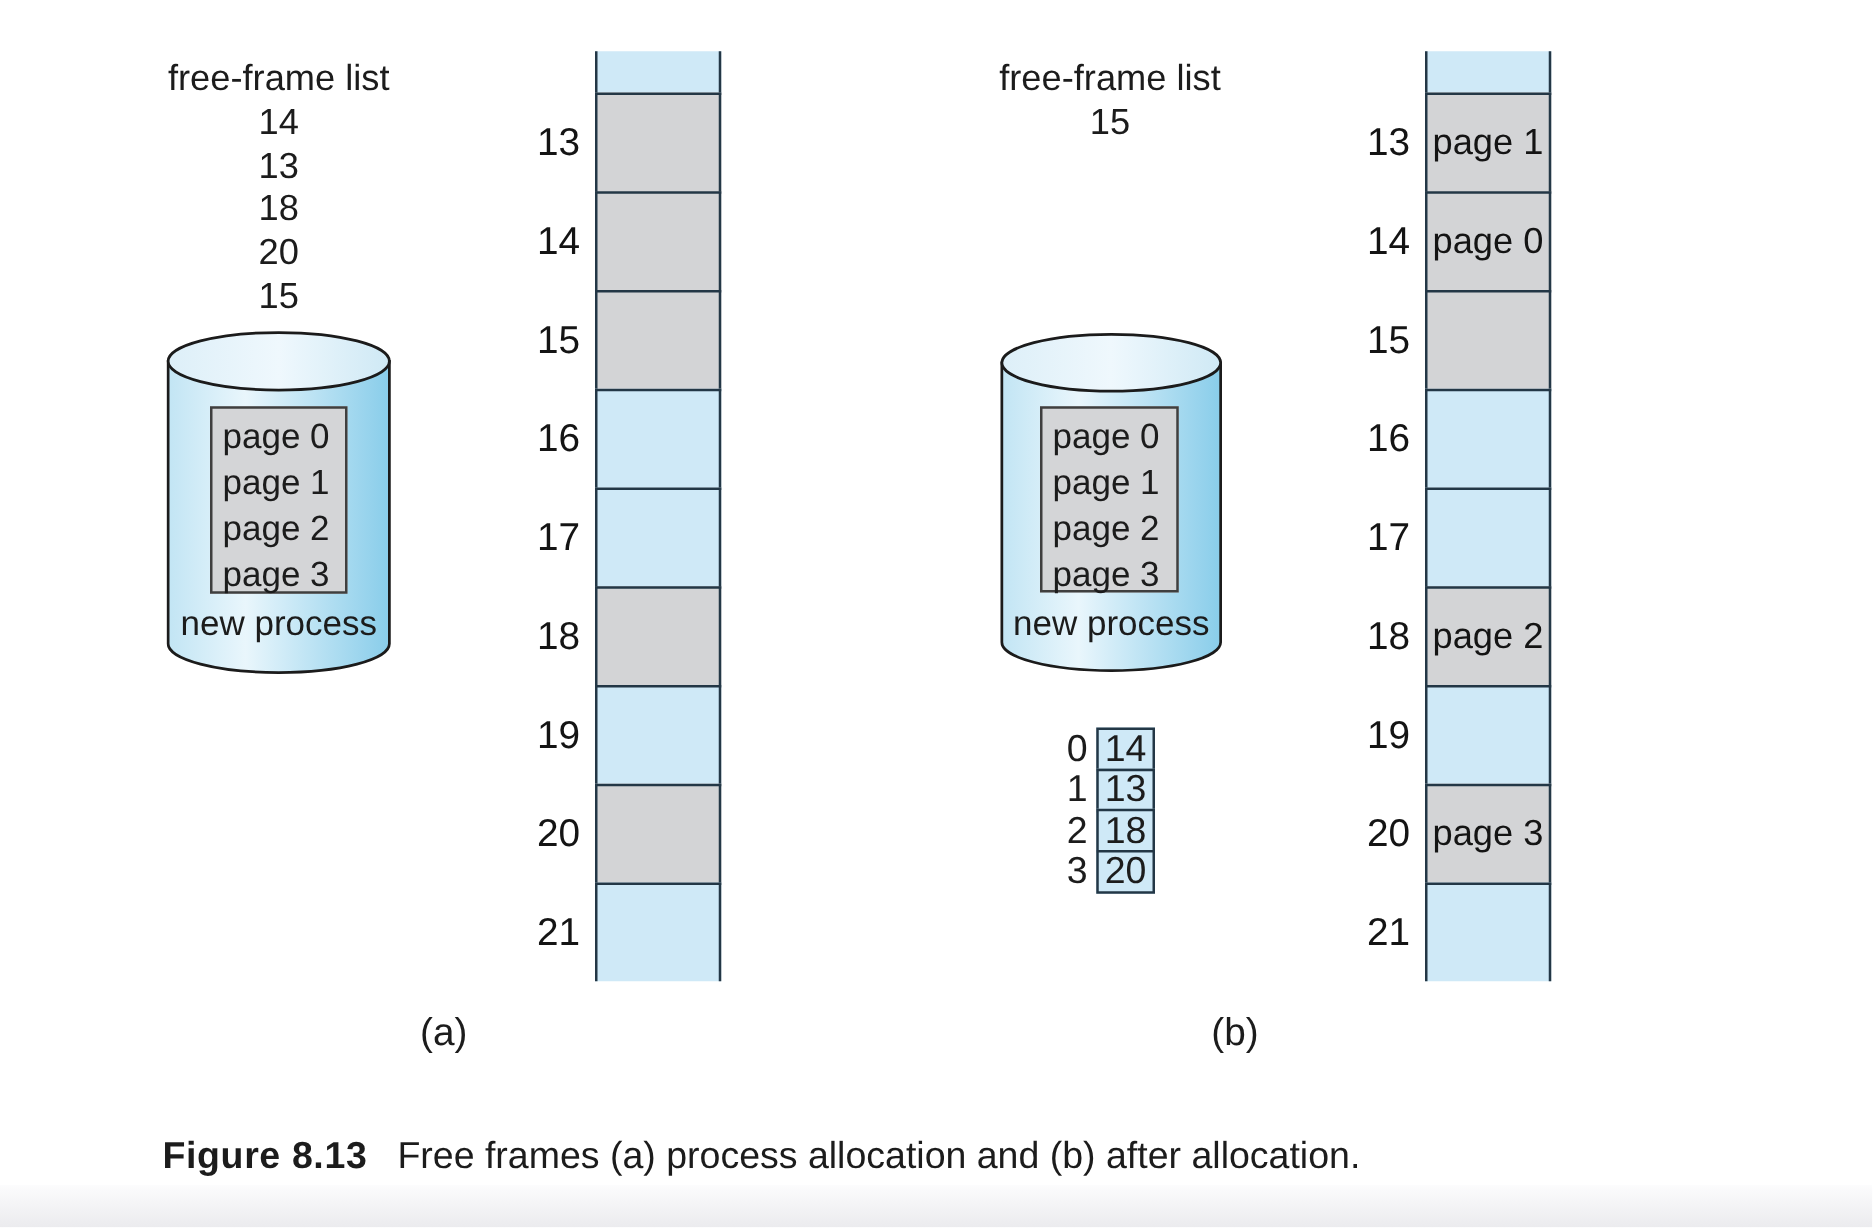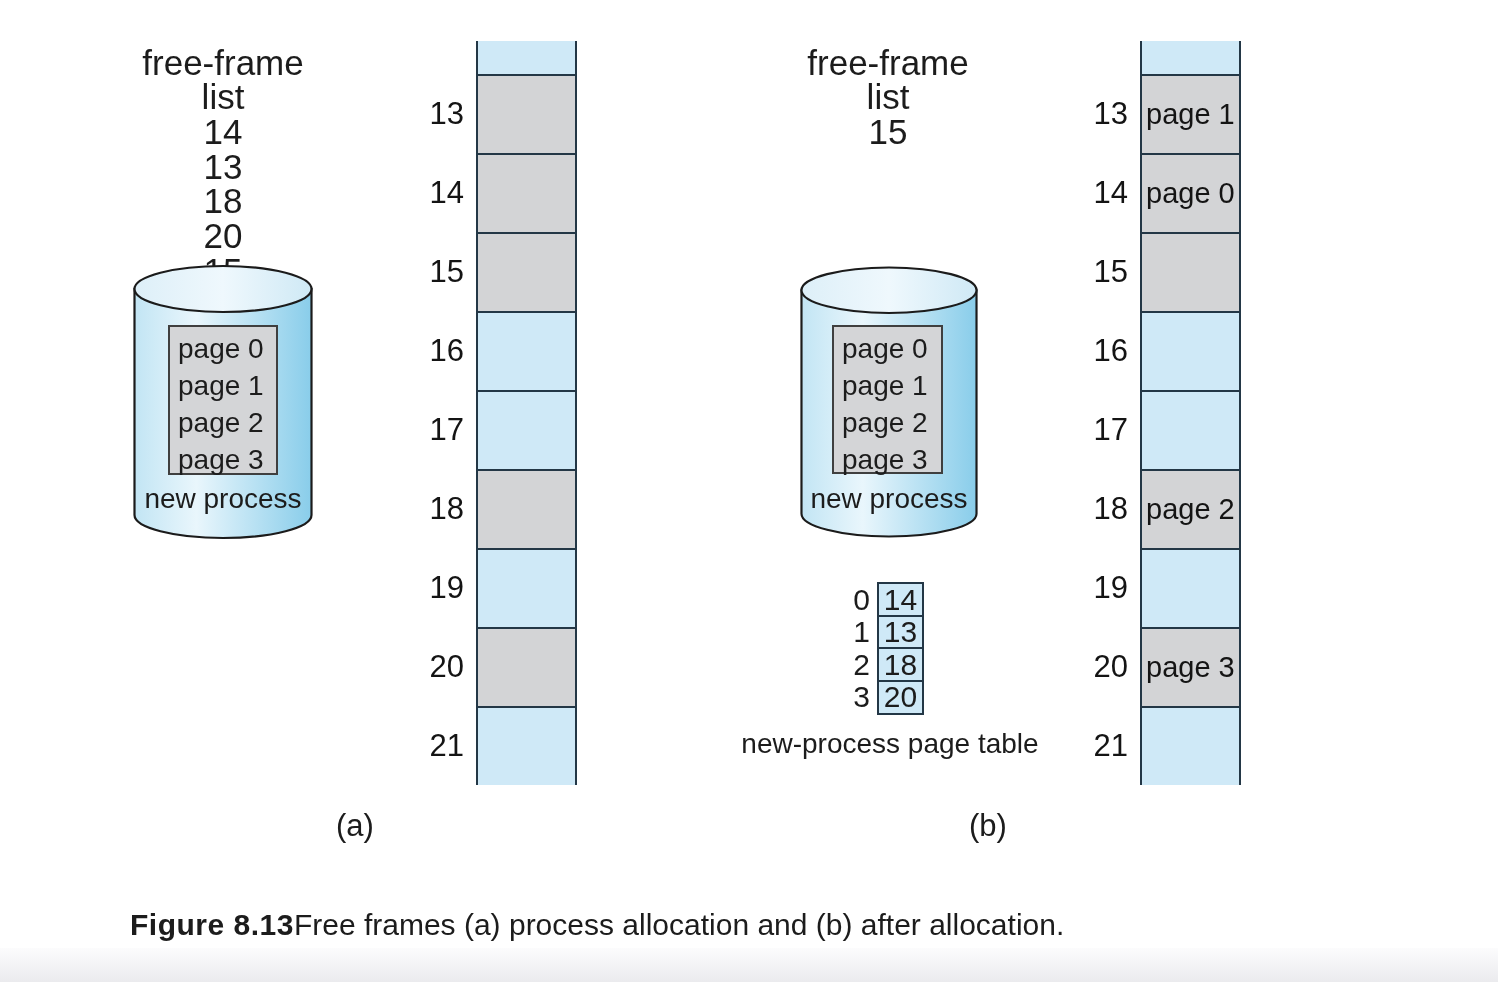--- a/index.html
+++ b/index.html
@@ -7,21 +7,21 @@
     position:relative;
     width:1498px;height:982px;
     background:#ffffff;
     overflow:hidden;
     font-family:"Liberation Sans", sans-serif;
     color:#1c1c1c;
   }
   .abs{position:absolute;}
 
   
-  .ffl{text-align:center;font-size:35px;line-height:34px;}
+  .ffl{text-align:center;font-size:29px;line-height:34px;}
   .ffl-title{margin-bottom:1px;}
   .ffl-item{line-height:34.7px;}
 
   
   .disk-pages-box{
     box-sizing:border-box;
     background:#d4d5d7;
     border:2px solid #3f3f3f;
     font-size:28px;line-height:37px;
     padding:3px 0 0 8px;
@@ -58,21 +58,21 @@
     width:47px;height:35px;box-sizing:border-box;
     border:2.5px solid var(--frame-border);
     background:var(--table-cell-blue);
     display:flex;align-items:center;justify-content:center;
     font-size:30px;
   }
   .pt-caption{font-size:28px;text-align:center;}
 
   .panel-tag{font-size:31px;}
   .figure-caption{font-size:30px;white-space:nowrap;}
-  .figure-caption b{letter-spacing:.5px;}
+  .figure-caption b{margin-right:24px;letter-spacing:.5px;}
   .bottom-edge{
     left:0;top:948px;width:1498px;height:34px;
     background:linear-gradient(180deg,#fcfcfd 0%,#ebebee 100%);
   }
 </style>
 </head>
 <body>
 
 <svg width="0" height="0" style="position:absolute">
   <defs>
@@ -189,21 +189,20 @@
       </div>
       <div class="pt-row">
         <div class="pt-idx">2</div>
         <div class="pt-cell">18</div>
       </div>
       <div class="pt-row">
         <div class="pt-idx">3</div>
         <div class="pt-cell">20</div>
       </div>
     </div>
-  <div class="abs pt-caption" style="left:700px;top:728px;width:380px;">new-process page table</div>
 
   <div class="abs mem-col" style="left:1082px;top:41px;">
       <div class="mem-row partial">
         <div class="mem-num"></div>
         <div class="mem-cell shade-blue"></div>
       </div>
       <div class="mem-row">
         <div class="mem-num">13</div>
         <div class="mem-cell shade-gray">page 1</div>
       </div>

